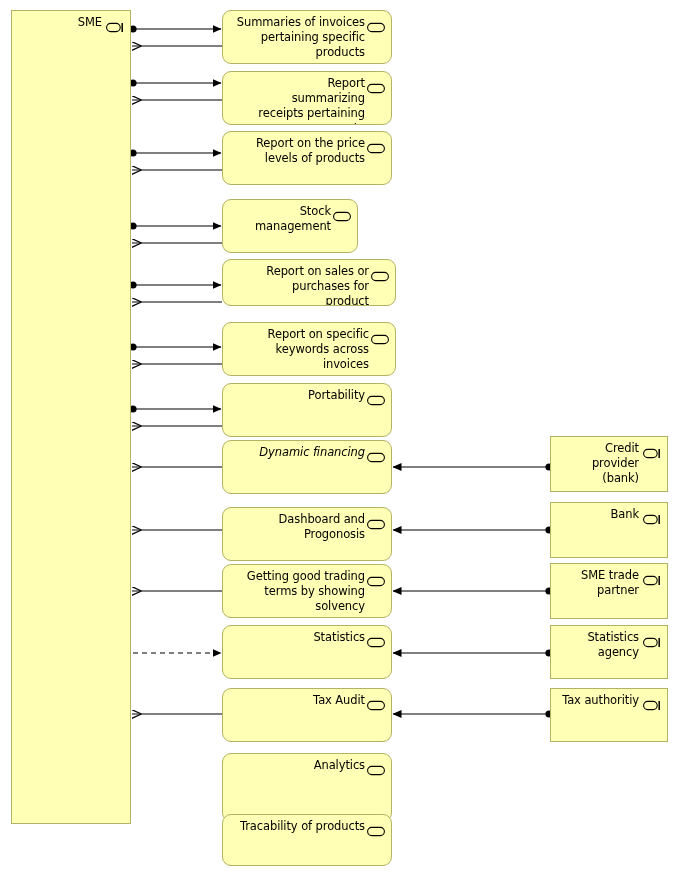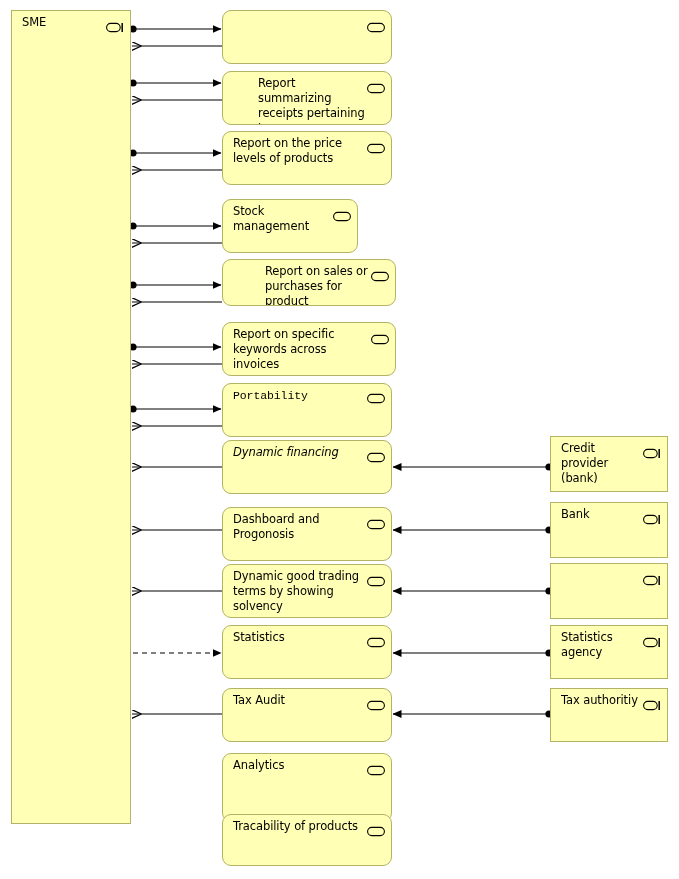--- a/index.html
+++ b/index.html
@@ -33,21 +33,21 @@
     box-sizing: border-box;
     background: #ffffb5;
     border: 1px solid #b3b365;
     overflow: hidden;
   }
   .node.rounded {
     border-radius: 9px;
   }
   .node .label {
     display: block;
-    text-align: left;
+    text-align: right;
     font-size: 11.5px;
     line-height: 15px;
     color: #000000;
     padding: 4px 26px 0 10px;
     letter-spacing: -0.1px;
     white-space: pre-line;
   }
   .node .badge {
     position: absolute;
     top: 7px;
@@ -115,20 +115,23 @@
 
   <div id="nodes-layer">
       <div class="node actor" style="left: 11px; top: 10px; width: 120px; height: 814px;">
         <span class="label">SME</span>
         <span class="badge"><svg viewBox="0 0 18 11" width="18" height="11">
             <rect x="0.6" y="1.4" width="13.6" height="8.2" rx="4.1" ry="4.1" fill="none" stroke="#000" stroke-width="1.1"></rect>
             <line x1="16.2" y1="0.9" x2="16.2" y2="10.1" stroke="#000" stroke-width="1.5"></line>
           </svg></span>
       </div>
       <div class="node rounded" style="left: 222px; top: 10px; width: 170px; height: 54px;">
+        <span class="label">Summaries of invoices
+pertaining specific
+products</span>
         <span class="badge"><svg viewBox="0 0 18 11" width="18" height="11">
             <rect x="0.6" y="1.4" width="16.8" height="8.2" rx="4.1" ry="4.1" fill="none" stroke="#000" stroke-width="1.1"></rect>
           </svg></span>
       </div>
       <div class="node rounded" style="left: 222px; top: 71px; width: 170px; height: 54px; padding-left: 25px;">
         <span class="label">Report summarizing
 receipts pertaining to
 specific products</span>
         <span class="badge"><svg viewBox="0 0 18 11" width="18" height="11">
             <rect x="0.6" y="1.4" width="16.8" height="8.2" rx="4.1" ry="4.1" fill="none" stroke="#000" stroke-width="1.1"></rect>
@@ -156,41 +159,41 @@
           </svg></span>
       </div>
       <div class="node rounded" style="left: 222px; top: 322px; width: 174px; height: 54px;">
         <span class="label">Report on specific
 keywords across
 invoices</span>
         <span class="badge"><svg viewBox="0 0 18 11" width="18" height="11">
             <rect x="0.6" y="1.4" width="16.8" height="8.2" rx="4.1" ry="4.1" fill="none" stroke="#000" stroke-width="1.1"></rect>
           </svg></span>
       </div>
-      <div class="node rounded" style="left: 222px; top: 383px; width: 170px; height: 54px; font-family: Liberation Mono, monospace;">
+      <div class="node rounded" style="left: 222px; top: 383px; width: 170px; height: 54px;">
         <span class="label">Portability</span>
         <span class="badge"><svg viewBox="0 0 18 11" width="18" height="11">
             <rect x="0.6" y="1.4" width="16.8" height="8.2" rx="4.1" ry="4.1" fill="none" stroke="#000" stroke-width="1.1"></rect>
           </svg></span>
       </div>
       <div class="node rounded" style="left: 222px; top: 440px; width: 170px; height: 54px; font-style: italic;">
         <span class="label">Dynamic financing</span>
         <span class="badge"><svg viewBox="0 0 18 11" width="18" height="11">
             <rect x="0.6" y="1.4" width="16.8" height="8.2" rx="4.1" ry="4.1" fill="none" stroke="#000" stroke-width="1.1"></rect>
           </svg></span>
       </div>
       <div class="node rounded" style="left: 222px; top: 507px; width: 170px; height: 54px;">
         <span class="label">Dashboard and
 Progonosis</span>
         <span class="badge"><svg viewBox="0 0 18 11" width="18" height="11">
             <rect x="0.6" y="1.4" width="16.8" height="8.2" rx="4.1" ry="4.1" fill="none" stroke="#000" stroke-width="1.1"></rect>
           </svg></span>
       </div>
       <div class="node rounded" style="left: 222px; top: 564px; width: 170px; height: 54px;">
-        <span class="label">Dynamic good trading
+        <span class="label">Getting good trading
 terms by showing
 solvency</span>
         <span class="badge"><svg viewBox="0 0 18 11" width="18" height="11">
             <rect x="0.6" y="1.4" width="16.8" height="8.2" rx="4.1" ry="4.1" fill="none" stroke="#000" stroke-width="1.1"></rect>
           </svg></span>
       </div>
       <div class="node rounded" style="left: 222px; top: 625px; width: 170px; height: 54px;">
         <span class="label">Statistics</span>
         <span class="badge"><svg viewBox="0 0 18 11" width="18" height="11">
             <rect x="0.6" y="1.4" width="16.8" height="8.2" rx="4.1" ry="4.1" fill="none" stroke="#000" stroke-width="1.1"></rect>
@@ -223,20 +226,22 @@
           </svg></span>
       </div>
       <div class="node actor" style="left: 550px; top: 502px; width: 118px; height: 56px;">
         <span class="label">Bank</span>
         <span class="badge"><svg viewBox="0 0 18 11" width="18" height="11">
             <rect x="0.6" y="1.4" width="13.6" height="8.2" rx="4.1" ry="4.1" fill="none" stroke="#000" stroke-width="1.1"></rect>
             <line x1="16.2" y1="0.9" x2="16.2" y2="10.1" stroke="#000" stroke-width="1.5"></line>
           </svg></span>
       </div>
       <div class="node actor" style="left: 550px; top: 563px; width: 118px; height: 56px;">
+        <span class="label">SME trade
+partner</span>
         <span class="badge"><svg viewBox="0 0 18 11" width="18" height="11">
             <rect x="0.6" y="1.4" width="13.6" height="8.2" rx="4.1" ry="4.1" fill="none" stroke="#000" stroke-width="1.1"></rect>
             <line x1="16.2" y1="0.9" x2="16.2" y2="10.1" stroke="#000" stroke-width="1.5"></line>
           </svg></span>
       </div>
       <div class="node actor" style="left: 550px; top: 625px; width: 118px; height: 54px;">
         <span class="label">Statistics
 agency</span>
         <span class="badge"><svg viewBox="0 0 18 11" width="18" height="11">
             <rect x="0.6" y="1.4" width="13.6" height="8.2" rx="4.1" ry="4.1" fill="none" stroke="#000" stroke-width="1.1"></rect>

